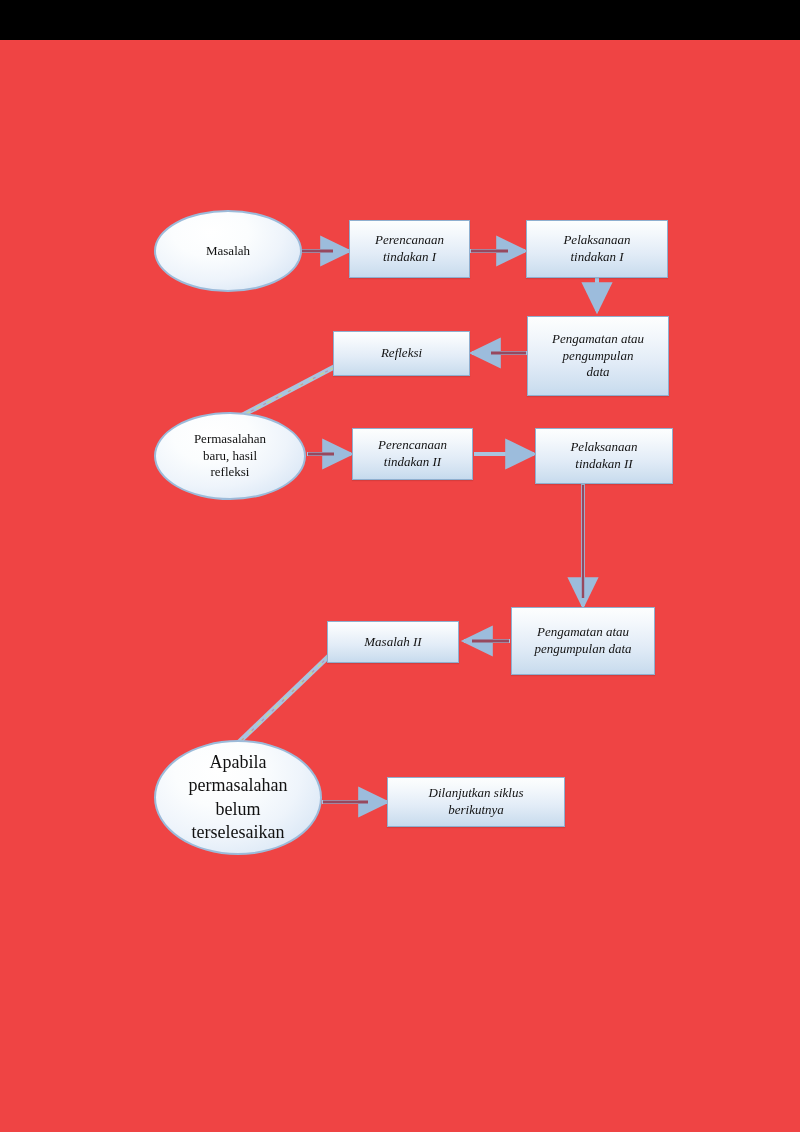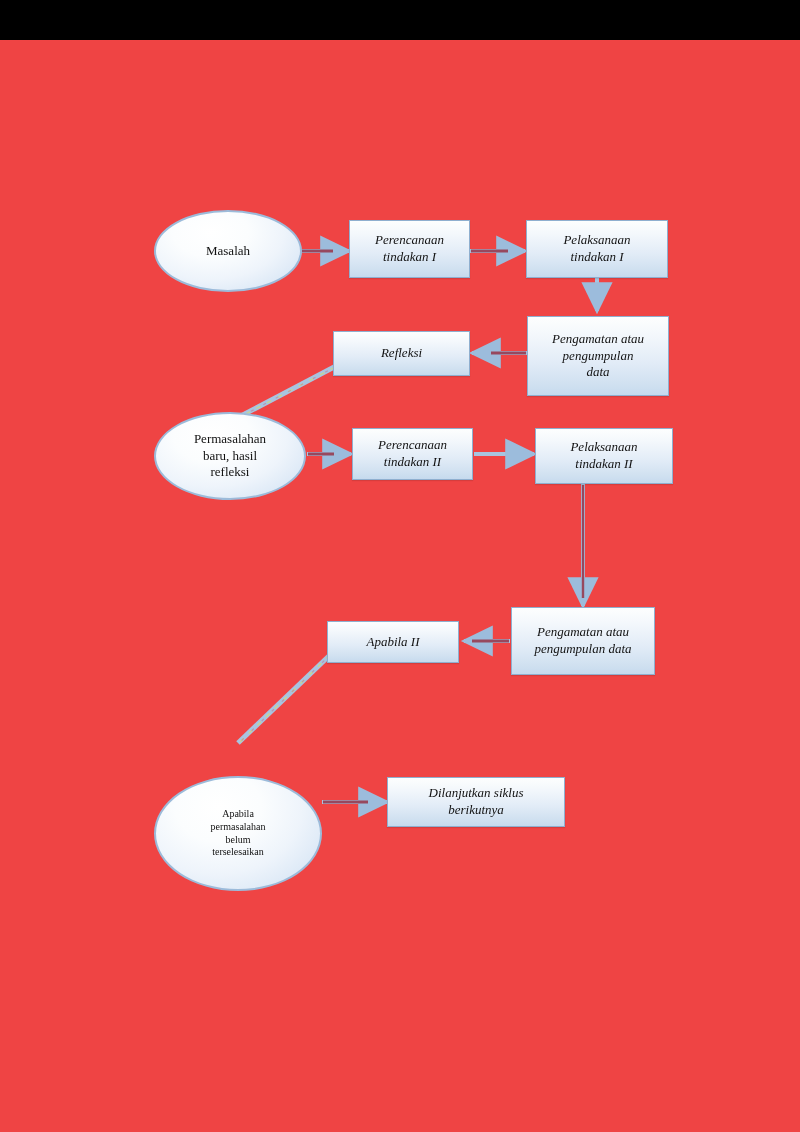--- a/index.html
+++ b/index.html
@@ -168,24 +168,24 @@
     <span class="label">Pelaksanaan
 tindakan II</span>
   </div>
 
   <div class="node box" style="left:511px; top:567px; width:144px; height:68px; font-size:13px;">
     <span class="label">Pengamatan atau
 pengumpulan data</span>
   </div>
 
   <div class="node box" style="left:327px; top:581px; width:132px; height:42px; font-size:13px;">
-    <span class="label">Apabila II</span>
+    <span class="label">Masalah II</span>
   </div>
 
-  <div class="node ellipse" style="left:154px; top:736px; width:168px; height:115px; font-size:10px;">
+  <div class="node ellipse" style="left:154px; top:700px; width:168px; height:115px; font-size:18px;">
     <span class="label">Apabila
 permasalahan
 belum
 terselesaikan</span>
   </div>
 
   <div class="node box" style="left:387px; top:737px; width:178px; height:50px; font-size:13px;">
     <span class="label">Dilanjutkan siklus
 berikutnya</span>
   </div>

